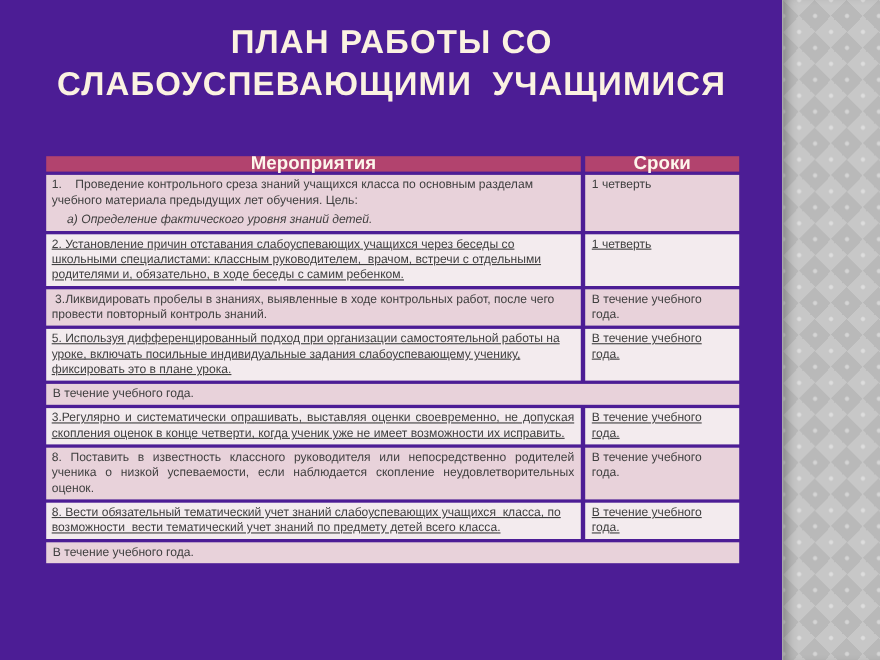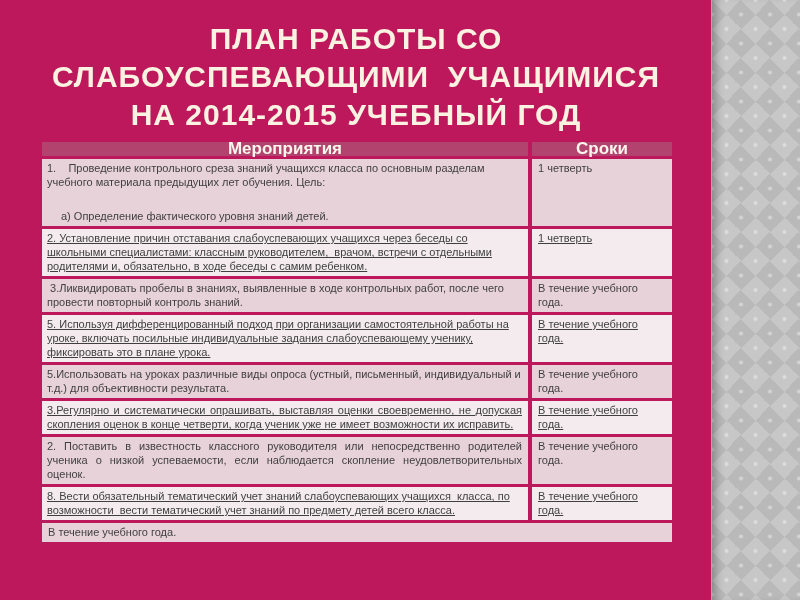--- a/index.html
+++ b/index.html
@@ -11,21 +11,21 @@
     --title-text:#fbf2e1;
     --sidebar-light:#c7c7c7;
     --sidebar-dark:#b9b9b9;
   }
   html,body{margin:0;padding:0;}
   body{
     width:800px;height:600px;overflow:hidden;
     background:#ffffff;
     font-family:"Liberation Sans","DejaVu Sans",sans-serif;
   }
-  .slide{position:relative;width:800px;height:600px;background:#be185d;overflow:hidden;}
+  .slide{position:relative;width:800px;height:600px;background:#4c1d95;overflow:hidden;}
 
   
   .sidebar{
     position:absolute;top:0;right:0;width:88px;height:600px;
     background-color:var(--sidebar-light);
     background-image:
       radial-gradient(circle, rgba(255,255,255,.40) 0 1.2px, rgba(255,255,255,0) 2.6px),
       radial-gradient(circle, rgba(255,255,255,.40) 0 1.2px, rgba(255,255,255,0) 2.6px),
       repeating-conic-gradient(from 45deg, var(--sidebar-dark) 0deg 90deg, var(--sidebar-light) 90deg 180deg);
     background-size:29px 29px,29px 29px,29px 29px;
@@ -58,36 +58,35 @@
   }
   .th-activities{width:486px;margin-right:4px;}
   .th-terms{flex:1;text-align:right;}
 
   .row{display:flex;margin-bottom:3px;}
   .row.pink  .cell{background:var(--band-pink);}
   .row.light .cell{background:var(--band-light);text-decoration:underline;}
   .cell{padding:2px 6px 3px 5px;}
   .cell-activity{width:475px;margin-right:4px;}
   .cell-term{flex:1;padding-left:6px;}
-  .sub{padding-left:14px;margin-top:20px;}
+  .sub{padding-left:14px;margin-top:4px;font-style:italic;}
   
   .tbody .row:nth-child(6) .cell-activity,
   .tbody .row:nth-child(7) .cell-activity{text-align:justify;}
 </style>
 </head>
 <body>
 
 <div class="slide">
 
   <div class="sidebar"></div>
 
   <div class="title">
     <div>ПЛАН РАБОТЫ СО</div>
     <div>СЛАБОУСПЕВАЮЩИМИ&nbsp; УЧАЩИМИСЯ</div>
-    <div>НА 2014-2015 УЧЕБНЫЙ ГОД</div>
   </div>
 
   <div class="plan-table">
     <div class="thead">
       <div class="th th-activities">Мероприятия</div>
       <div class="th th-terms">Сроки</div>
     </div>
     <div class="tbody">
         <div class="row pink">
           <div class="cell cell-activity">
@@ -108,34 +107,31 @@
           </div>
           <div class="cell cell-term">В течение учебного года.</div>
         </div>
         <div class="row light">
           <div class="cell cell-activity">
             <div>5. Используя дифференцированный подход при организации самостоятельной работы на уроке, включать посильные индивидуальные задания слабоуспевающему ученику, фиксировать это в плане урока.</div>
           </div>
           <div class="cell cell-term">В течение учебного года.</div>
         </div>
         <div class="row pink">
-          <div class="cell cell-activity">
-            <div>5.Использовать на уроках различные виды опроса (устный, письменный, индивидуальный и т.д.) для объективности результата.</div>
-          </div>
           <div class="cell cell-term">В течение учебного года.</div>
         </div>
         <div class="row light">
           <div class="cell cell-activity">
             <div>3.Регулярно и систематически опрашивать, выставляя оценки своевременно, не допуская скопления оценок в конце четверти, когда ученик уже не имеет возможности их исправить.</div>
           </div>
           <div class="cell cell-term">В течение учебного года.</div>
         </div>
         <div class="row pink">
           <div class="cell cell-activity">
-            <div>2. Поставить в известность классного руководителя или непосредственно родителей ученика о низкой успеваемости, если наблюдается скопление неудовлетворительных оценок.</div>
+            <div>8. Поставить в известность классного руководителя или непосредственно родителей ученика о низкой успеваемости, если наблюдается скопление неудовлетворительных оценок.</div>
           </div>
           <div class="cell cell-term">В течение учебного года.</div>
         </div>
         <div class="row light">
           <div class="cell cell-activity">
             <div>8. Вести обязательный тематический учет знаний слабоуспевающих учащихся&nbsp; класса, по возможности&nbsp; вести тематический учет знаний по предмету детей всего класса.</div>
           </div>
           <div class="cell cell-term">В течение учебного года.</div>
         </div>
         <div class="row pink">

